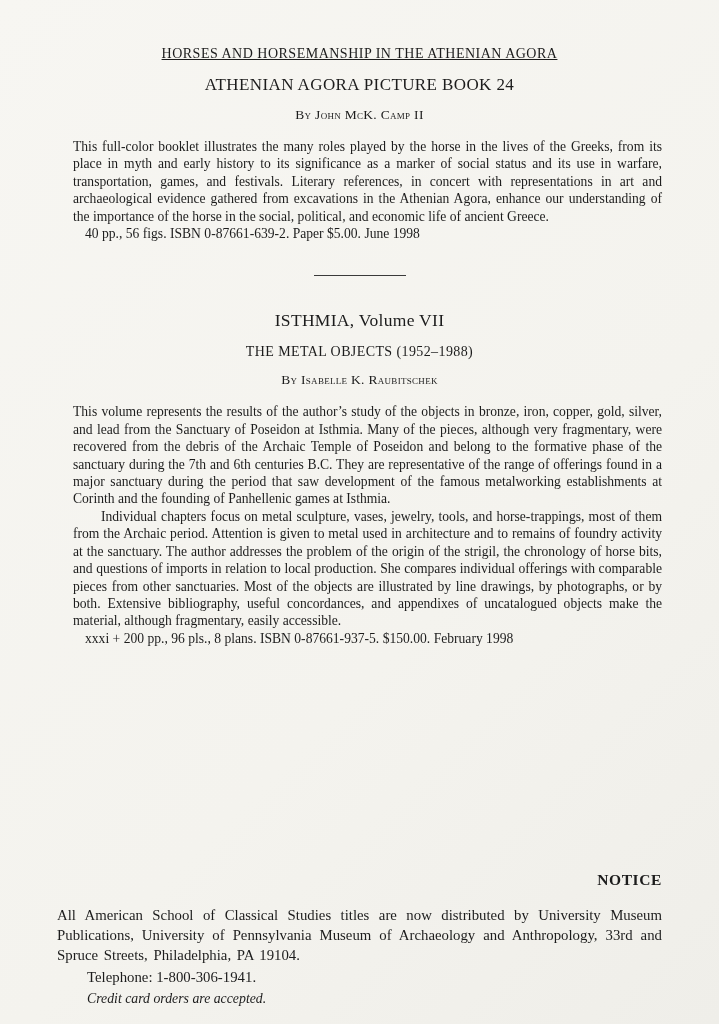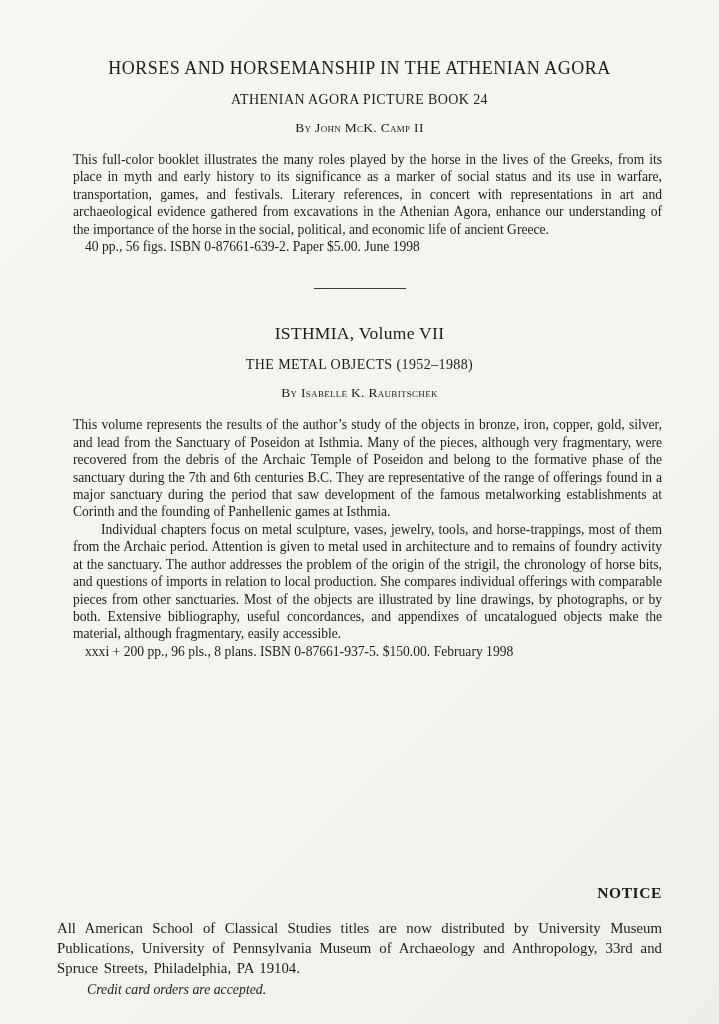--- a/index.html
+++ b/index.html
@@ -16,28 +16,29 @@
     height: 1024px;
     margin: 0 auto;
     background: linear-gradient(135deg, #f7f6f2 0%, #f4f3ee 60%, #efeee9 100%);
     color: #1c1c1c;
     overflow: hidden;
     box-sizing: border-box;
     padding: 46px 57px 0 57px;
   }
   .title {
     text-align: center;
-    font-size: 18px;
+    font-size: 14px;
     letter-spacing: 0.5px;
     font-weight: normal;
-    margin: 12px;
+    margin: 0;
+    text-decoration: underline;
   }
   .series {
     text-align: center;
-    font-size: 14px;
+    font-size: 17px;
     letter-spacing: 0.4px;
     margin: 13px 0 0 0;
   }
   .byline {
     text-align: center;
     font-size: 13.5px;
     font-variant: small-caps;
     letter-spacing: 0.3px;
     margin: 12px 0 0 0;
   }
@@ -127,16 +128,17 @@
     <p class="subtitle">THE METAL OBJECTS (1952–1988)</p>
     <p class="byline">By Isabelle K. Raubitschek</p>
     <p class="para">This volume represents the results of the author’s study of the objects in bronze, iron, copper, gold, silver, and lead from the Sanctuary of Poseidon at Isthmia. Many of the pieces, although very fragmentary, were recovered from the debris of the Archaic Temple of Poseidon and belong to the formative phase of the sanctuary during the 7th and 6th centuries B.C. They are representative of the range of offerings found in a major sanctuary during the period that saw development of the famous metalworking establishments at Corinth and the founding of Panhellenic games at Isthmia.</p>
     <p class="para indent">Individual chapters focus on metal sculpture, vases, jewelry, tools, and horse-trappings, most of them from the Archaic period. Attention is given to metal used in architecture and to remains of foundry activity at the sanctuary. The author addresses the problem of the origin of the strigil, the chronology of horse bits, and questions of imports in relation to local production. She compares individual offerings with comparable pieces from other sanctuaries. Most of the objects are illustrated by line drawings, by photographs, or by both. Extensive bibliography, useful concordances, and appendixes of uncatalogued objects make the material, although fragmentary, easily accessible.</p>
     <p class="details">xxxi + 200 pp., 96 pls., 8 plans. ISBN 0-87661-937-5. $150.00. February 1998</p>
   </section>
 
   <section class="notice">
     <h2 class="notice-heading">NOTICE</h2>
     <p class="notice-body">All American School of Classical Studies titles are now distributed by University Museum Publications, University of Pennsylvania Museum of Archaeology and Anthropology, 33rd and Spruce Streets, Philadelphia, PA 19104.</p>
+    <p class="notice-line">Telephone: 1-800-306-1941.</p>
     <p class="notice-credit">Credit card orders are accepted.</p>
   </section>
 
 </div>
 
 </body></html>

